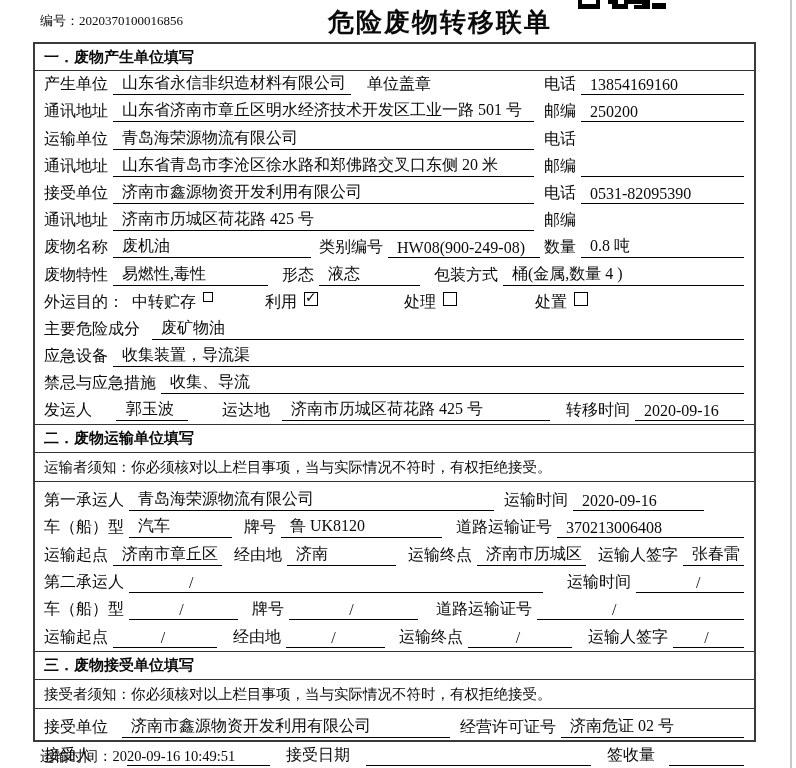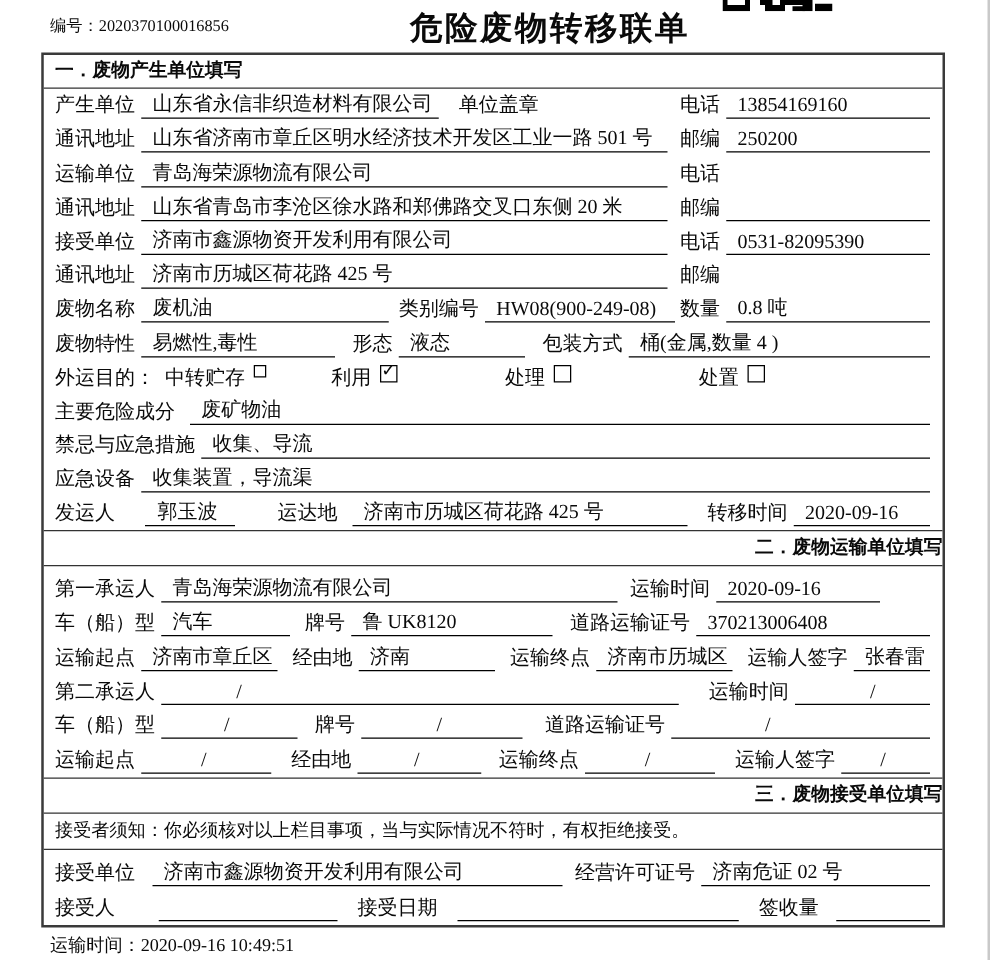--- a/index.html
+++ b/index.html
@@ -6,21 +6,21 @@
     font-family:"Liberation Serif","DejaVu Serif",serif;color:#0a0a0a;}
   .page{position:relative;width:796px;height:768px;background:#fff;}
   .serial{position:absolute;left:40px;top:12px;font-size:13px;white-space:nowrap;}
   .doc-title{position:absolute;left:328px;top:5px;font-size:26px;font-weight:bold;letter-spacing:2px;white-space:nowrap;}
   .qr{position:absolute;left:578px;top:0;}
   .edge-line{position:absolute;left:790px;top:0;width:2px;height:768px;background:#c9c9c9;}
   .doc-table{position:absolute;left:33px;top:42px;width:723px;height:700px;border:2px solid #3a3a3a;
     box-sizing:border-box;display:flex;flex-direction:column;background:#fff;}
   .sec-header{font-weight:bold;font-size:15px;flex:none;height:26px;line-height:26px;
     padding-left:9px;border-bottom:1.6px solid #333;white-space:nowrap;}
-  .sec-header.bt{border-top:1.6px solid #333;height:27px;line-height:27px;text-align:right;}
+  .sec-header.bt{border-top:1.6px solid #333;height:27px;line-height:27px;}
   .notice{flex:none;height:28px;line-height:29px;padding-left:9px;border-bottom:1.6px solid #333;
     font-size:14.5px;white-space:nowrap;}
   .row{flex:none;display:flex;align-items:flex-end;padding:0 10px 3px 9px;font-size:16px;white-space:nowrap;}
   .h1{height:24.2px}.h2{height:24.4px}.h3{height:25px}
   .lpart{width:500px;flex:none;display:flex;align-items:flex-end;}
   .rpart{flex:1;display:flex;align-items:flex-end;}
   .lb{flex:none;}
   .u{display:inline-block;border-bottom:1.1px solid #000;margin-left:5px;padding:0 4px 0 9px;
      white-space:nowrap;overflow:visible;}
   .grow{flex:1;}
@@ -151,51 +151,52 @@
           <span class="cb small"></span>
         </span>
       <span class="opt" style="margin-left:52px">
           <span>利用</span>
           <span class="cb checked"></span>
         </span>
       <span class="opt" style="margin-left:86px">
           <span>处理</span>
           <span class="cb"></span>
         </span>
-      <span class="opt" style="margin-left:102px">
+      <span class="opt" style="margin-left:78px">
           <span>处置</span>
           <span class="cb"></span>
         </span>
     </div>
 
     <div class="row h1">
       <span class="lb">主要危险成分</span>
       <span class="u grow" style="margin-left:12px">废矿物油</span>
     </div>
 
     <div class="row h1">
+      <span class="lb">应急设备</span>
+      <span class="u grow">收集装置，导流渠</span>
+    </div>
+
+    <div class="row h1">
       <span class="lb">禁忌与应急措施</span>
       <span class="u grow">收集、导流</span>
-    </div>
-
-    <div class="row h1">
-      <span class="lb">应急设备</span>
-      <span class="u grow">收集装置，导流渠</span>
     </div>
 
     <div class="row h1">
       <span class="lb">发运人</span>
       <span class="u c" style="width:68px;margin-left:24px">郭玉波</span>
       <span class="lb" style="margin-left:34px">运达地</span>
       <span class="u" style="width:255px;margin-left:12px">济南市历城区荷花路 425 号</span>
       <span class="lb" style="margin-left:16px">转移时间</span>
       <span class="u grow">2020-09-16</span>
     </div>
 
     <div class="sec-header bt">二．废物运输单位填写</div>
+    <div class="notice">运输者须知：你必须核对以上栏目事项，当与实际情况不符时，有权拒绝接受。</div>
 
     <div class="row h2" style="padding-top:4px">
       <span class="lb">第一承运人</span>
       <span class="u" style="width:352px">青岛海荣源物流有限公司</span>
       <span class="lb" style="margin-left:10px">运输时间</span>
       <span class="u" style="width:118px">2020-09-16</span>
     </div>
 
     <div class="row h2">
       <span class="lb">车（船）型</span>

